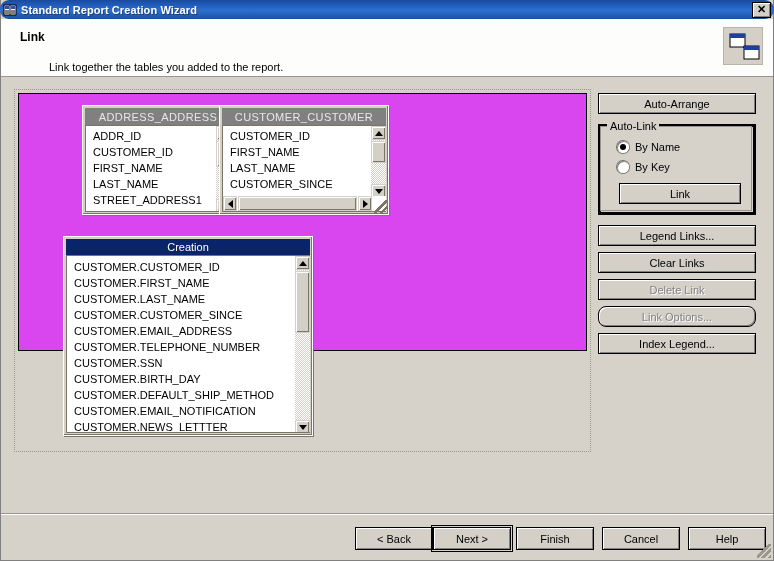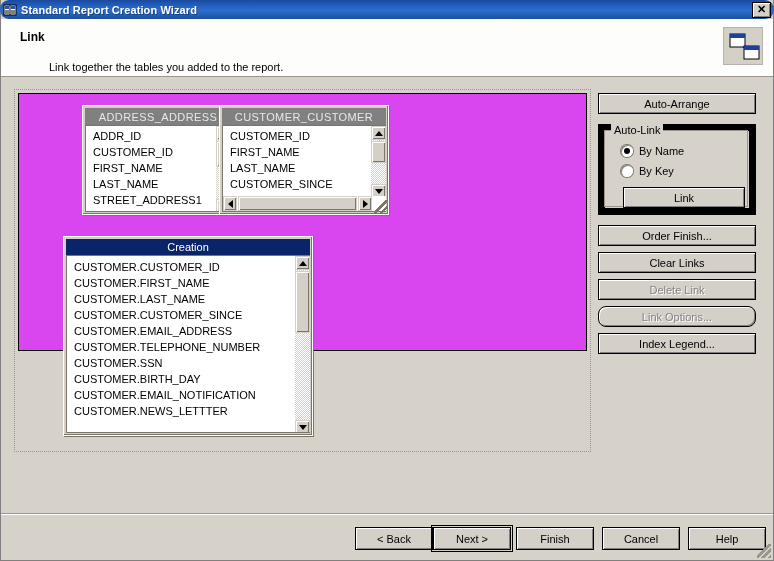--- a/index.html
+++ b/index.html
@@ -329,21 +329,21 @@
   .btn.disabled {
     color: #848284;
     text-shadow: 1px 1px 0 #ffffff;
   }
   .panel-btn {
     width: 158px; height: 21px;
   }
 
   .groupbox {
     position: relative;
-    border: 7px solid #000000;
+    border: 3px solid #000000;
     box-sizing: border-box;
   }
   .groupbox::before {
     content: "";
     position: absolute;
     left: -1px; top: -1px; right: 1px; bottom: 1px;
     border: 1px solid #9a958d;
     pointer-events: none;
   }
   .groupbox-label {
@@ -537,20 +537,21 @@
         <div class="cmdwin-body" style="left:2px; top:18px; position:absolute; width:244px; height:178px;">
           <div class="field-list" style="padding-top:3px;">
             <div class="field-row">CUSTOMER.CUSTOMER_ID</div>
             <div class="field-row">CUSTOMER.FIRST_NAME</div>
             <div class="field-row">CUSTOMER.LAST_NAME</div>
             <div class="field-row">CUSTOMER.CUSTOMER_SINCE</div>
             <div class="field-row">CUSTOMER.EMAIL_ADDRESS</div>
             <div class="field-row">CUSTOMER.TELEPHONE_NUMBER</div>
             <div class="field-row">CUSTOMER.SSN</div>
             <div class="field-row">CUSTOMER.BIRTH_DAY</div>
+            <div class="field-row">CUSTOMER.DEFAULT_SHIP_METHOD</div>
             <div class="field-row">CUSTOMER.EMAIL_NOTIFICATION</div>
             <div class="field-row">CUSTOMER.NEWS_LETTTER</div>
           </div>
           <div class="vscroll" style="height:178px;">
             <div class="track" style="top:14px; bottom:14px;"></div>
             <div class="sb-btn" style="top:0;">
               <span class="arrow-up"></span>
             </div>
             <div class="sb-thumb" style="top:15px; height:62px;"></div>
             <div class="sb-btn" style="bottom:0;">
@@ -574,21 +575,21 @@
           <span>By Name</span>
         </div>
         <div class="radio-row" style="left:16px; top:34px;">
           <span class="radio"></span>
           <span>By Key</span>
         </div>
 
         <div class="btn" style="position:absolute; left:18px; top:56px; width:122px; height:21px;">Link</div>
       </div>
 
-      <div class="btn panel-btn" style="position:absolute; left:0; top:132px;">Order Finish...</div>
+      <div class="btn panel-btn" style="position:absolute; left:0; top:132px;">Legend Links...</div>
       <div class="btn panel-btn" style="position:absolute; left:0; top:159px;">Clear Links</div>
       <div class="btn panel-btn disabled" style="position:absolute; left:0; top:186px;">Delete Link</div>
       <div class="btn panel-btn disabled" style="position:absolute; left:0; top:213px;border-radius:8px;">Link Options...</div>
       <div class="btn panel-btn" style="position:absolute; left:0; top:240px;">Index Legend...</div>
     </div>
 
   </div>
 
   <div class="footer-sep"></div>
   <div class="footer">

